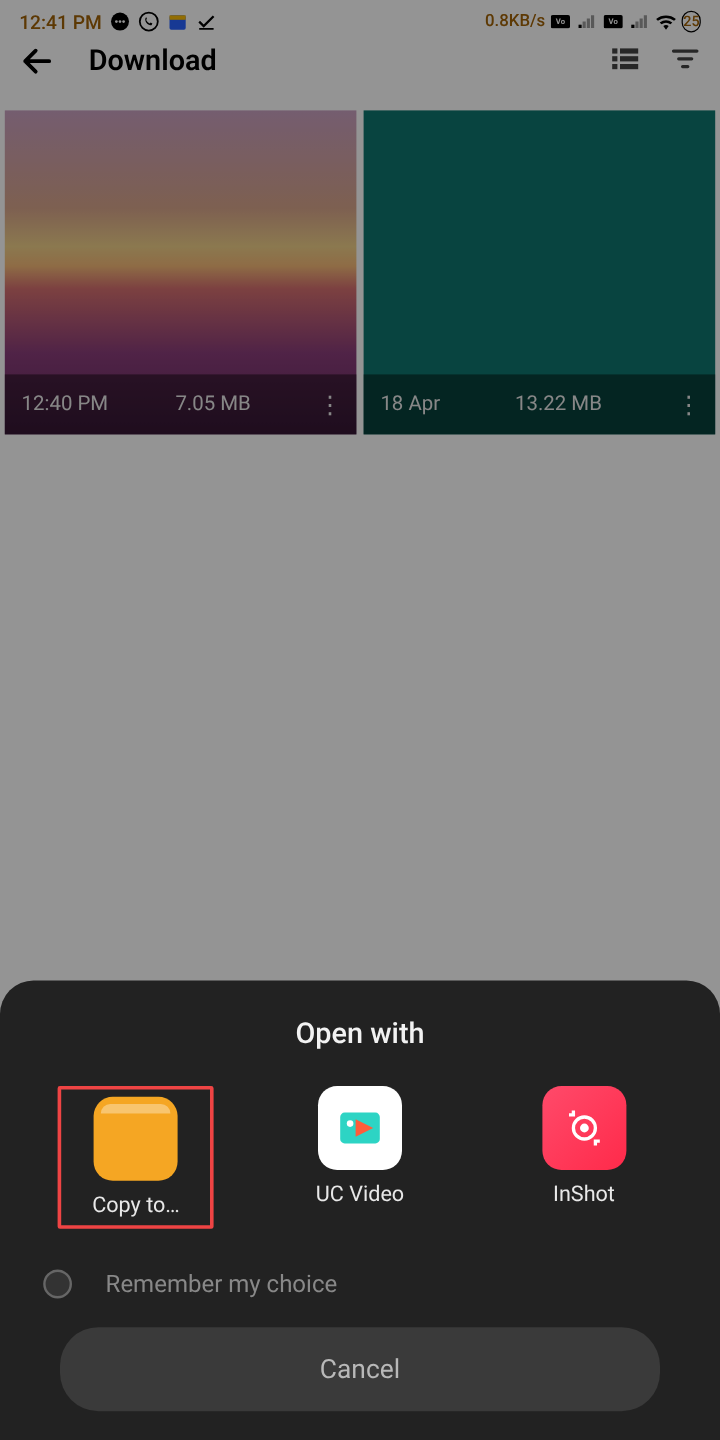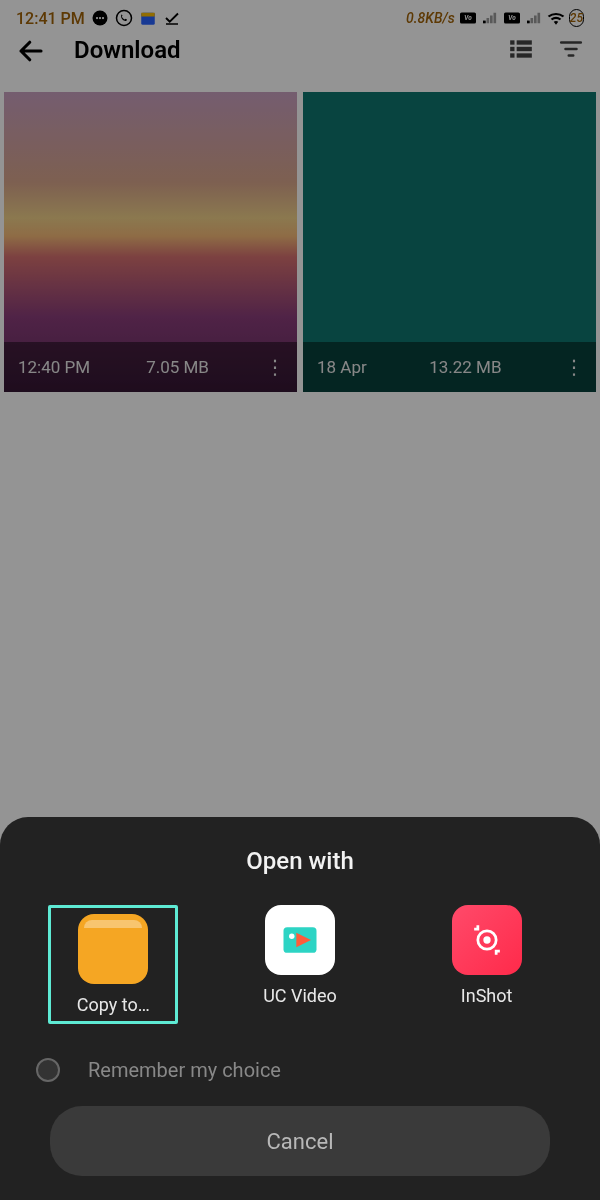--- a/index.html
+++ b/index.html
@@ -22,21 +22,21 @@
   height: 36px;
   display: flex;
   justify-content: space-between;
   align-items: center;
   padding: 0 16px;
   font-size: 16px;
   font-weight: 500;
   color: #a16207;
 }
 .status-left, .status-right { display: flex; align-items: center; gap: 6px; }
-.status-right { gap: 4px; font-size: 14px; font-style: italic; }
+.status-right { gap: 4px; font-size: 14px; }
 .icon-box { width: 18px; height: 18px; display: inline-flex; align-items: center; justify-content: center; }
 .battery-pill {
   border: 1.5px solid #000;
   border-radius: 10px;
   padding: 0 0;
   font-size: 12px;
   line-height: 16px;
 }
 .app-header {
   height: 56px;
@@ -48,21 +48,21 @@
 .back-arrow { font-size: 28px; font-weight: 300; }
 .header-title { font-size: 24px; font-weight: 600; flex: 1; }
 .header-icons { display: flex; gap: 24px; }
 .grid {
   display: flex;
   gap: 6px;
   padding: 0 4px;
 }
 .thumb {
   width: 294px;
-  height: 300px;
+  height: 270px;
   position: relative;
   background: #333;
 }
 .thumb1 { background: linear-gradient(180deg, #c9a0c0 0%, #d8a58c 30%, #f0d089 42%, #f5ba78 48%, #d67070 55%, #8a3d7a 75%, #622b60 100%); }
 .thumb2 { background: #0f766e; }
 .thumb-footer {
   position: absolute;
   bottom: 0;
   left: 0;
   right: 0;
@@ -113,21 +113,21 @@
   display: flex;
   align-items: center;
   justify-content: center;
 }
 .app-label {
   font-size: 18px;
   color: #e8e8e8;
   white-space: nowrap;
 }
 .highlight-box {
-  border: 3px solid #5eead4;
+  border: 3px solid #ef4444;
   padding: 6px;
   border-radius: 2px;
 }
 .icon-folder { background: #f5a623; border-radius: 16px; position: relative; }
 .icon-folder::before {
   content: '';
   position: absolute;
   top: 6px;
   left: 6px;
   right: 6px;

